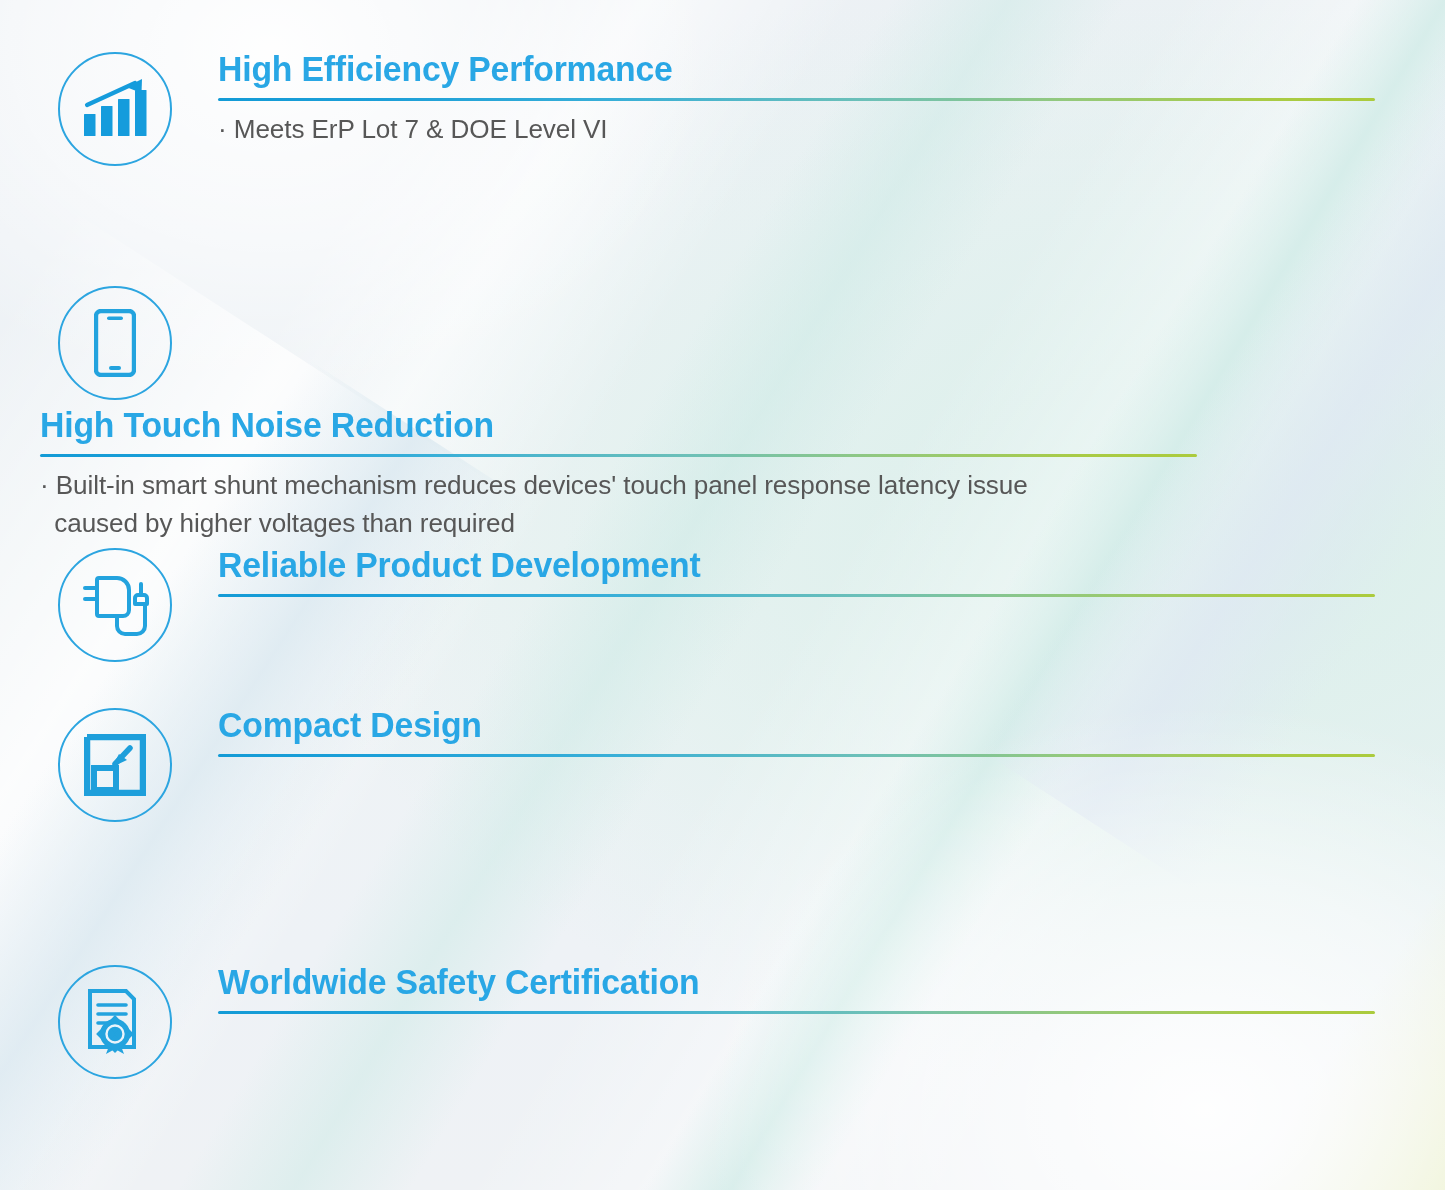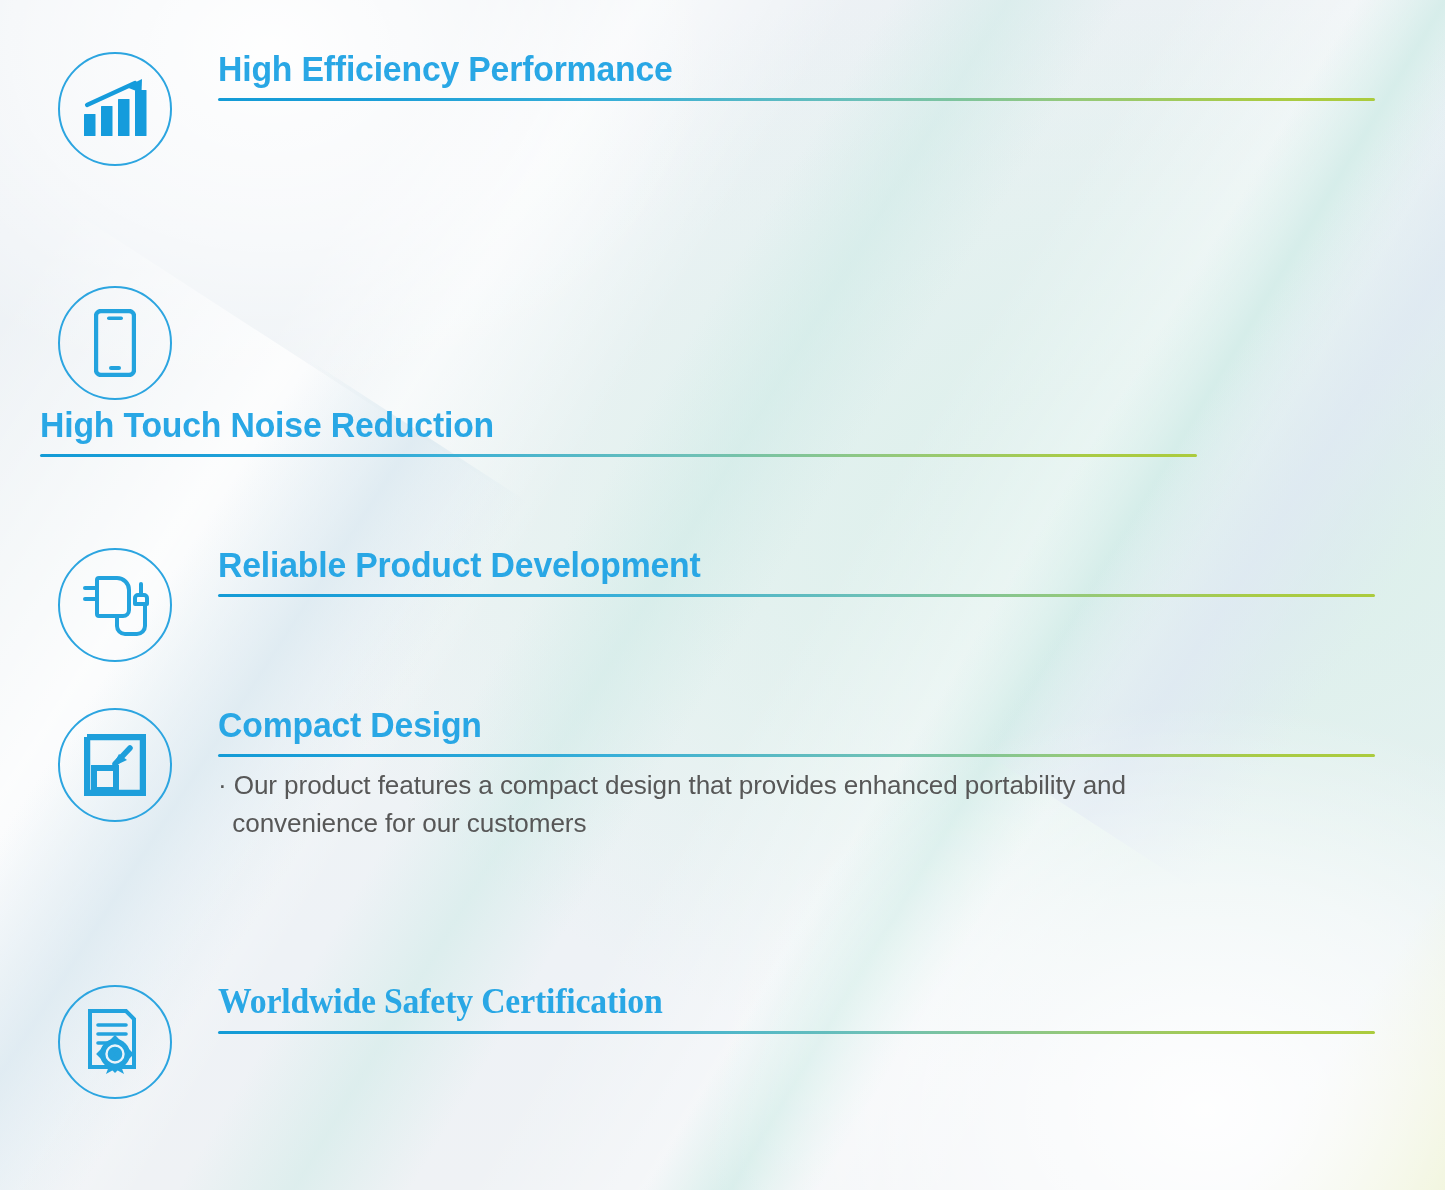--- a/index.html
+++ b/index.html
@@ -233,37 +233,44 @@
             <g stroke="#159CDC" stroke-width="4.2" fill="none" stroke-linecap="round">
               <line x1="5" y1="27" x2="53" y2="5"></line>
             </g>
             <polygon points="60,1 59.5,15 44,9" fill="#159CDC"></polygon>
           </svg>
         </div>
       </div>
       <div class="text-col">
         <div class="f-title">High Efficiency Performance</div>
         <div class="divider"></div>
+        <div class="bullets">
+          <span class="bullet">· Meets ErP Lot 7 &amp; DOE Level VI</span>
+        </div>
       </div>
     </div>
 
     <div class="feature" style="top:284px;flex-direction:column;">
       <div class="icon-wrap">
         <div class="icon-circle"></div>
         <div class="icon-glyph">
           <svg width="42" height="68" viewBox="0 0 42 68" aria-hidden="true">
             <rect x="2" y="2" width="38" height="64" rx="5" ry="5" fill="none" stroke="#23A3DE" stroke-width="4.4"></rect>
             <rect x="13" y="7.5" width="16" height="3.6" rx="1.8" fill="#23A3DE"></rect>
             <rect x="15" y="57" width="12" height="4" rx="2" fill="#23A3DE"></rect>
           </svg>
         </div>
       </div>
       <div class="text-col">
         <div class="f-title">High Touch Noise Reduction</div>
         <div class="divider"></div>
+        <div class="bullets">
+          <span class="bullet">· Built-in smart shunt mechanism reduces devices' touch panel response latency issue</span>
+          <span class="bullet">  caused by higher voltages than required</span>
+        </div>
       </div>
     </div>
 
     <div class="feature" style="top:546px;">
       <div class="icon-wrap">
         <div class="icon-circle"></div>
         <div class="icon-glyph">
           <svg width="76" height="66" viewBox="0 0 76 66" aria-hidden="true">
             <g fill="none" stroke="#23A3DE" stroke-width="4" stroke-linecap="round" stroke-linejoin="round">
 
@@ -300,28 +307,24 @@
             <g stroke="#1E9FDB" stroke-width="5.5" stroke-linecap="round" fill="none">
               <line x1="46" y1="14" x2="31" y2="30"></line>
             </g>
             <polygon points="28,33 43,26 35,20" fill="#1E9FDB"></polygon>
           </svg>
         </div>
       </div>
       <div class="text-col">
         <div class="f-title">Compact Design</div>
         <div class="divider"></div>
-        <div class="bullets">
-          <span class="bullet">· Our product features a compact design that provides enhanced portability and</span>
-          <span class="bullet">  convenience for our customers</span>
-        </div>
-      </div>
-    </div>
-
-    <div class="feature" style="top:983px;font-family:Liberation Serif, serif;">
+      </div>
+    </div>
+
+    <div class="feature" style="top:963px;">
       <div class="icon-wrap">
         <div class="icon-circle"></div>
         <div class="icon-glyph">
           <svg width="66" height="68" viewBox="0 0 66 68" aria-hidden="true">
 
             <path d="M8 3 h36 l8 8 v48 h-44 z" fill="none" stroke="#23A3DE" stroke-width="4"></path>
             <g stroke="#23A3DE" stroke-width="3.6" stroke-linecap="round">
               <line x1="16" y1="17" x2="44" y2="17"></line>
               <line x1="16" y1="26" x2="44" y2="26"></line>
               <line x1="16" y1="35" x2="36" y2="35"></line>

